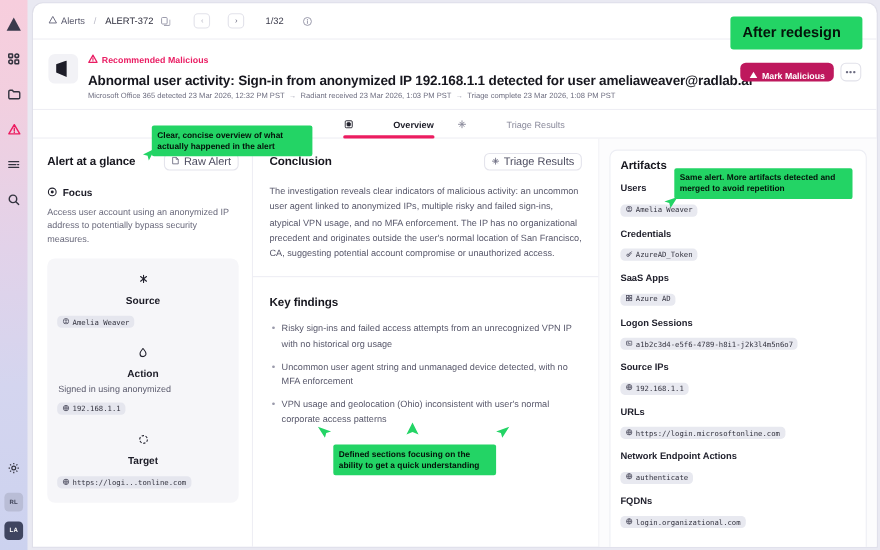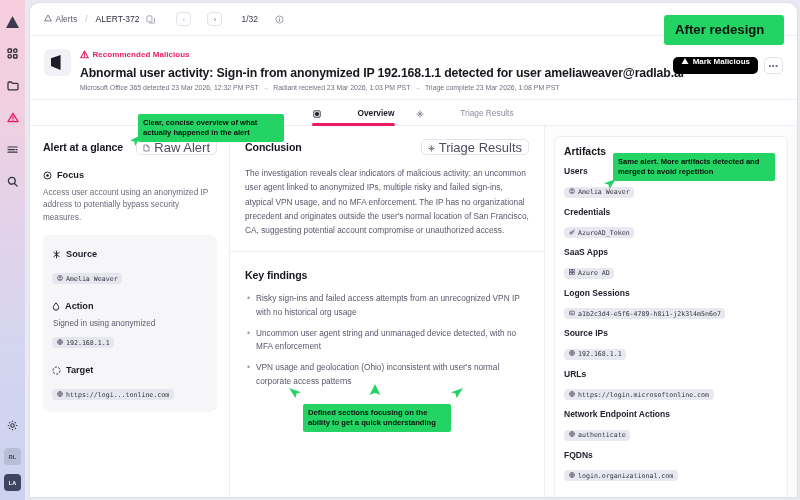--- a/index.html
+++ b/index.html
@@ -85,22 +85,22 @@
   .ah-title {
     font-size: 12.3px; font-weight: bold; color: #17171f;
     letter-spacing: -.15px; white-space: nowrap; margin-bottom: 4px;
   }
   .ah-meta { display: flex; align-items: center; gap: 4px; flex-wrap: wrap; }
   .ah-meta .m { font-size: 6.9px; color: #6e6e80; }
   .ah-meta .arrow { font-size: 6.5px; color: #a8a8b8; }
   .ah-actions { display: flex; align-items: center; gap: 6px; margin-top: 12px; }
   .btn-mal {
     height: 17px; padding: 0 8px; border-radius: 5px;
-    background: #000000; color: #fff; font-size: 8px; font-weight: bold;
-    display: flex; align-items: flex-start; gap: 4px; white-space: nowrap;
+    background: #be185d; color: #fff; font-size: 8px; font-weight: bold;
+    display: flex; align-items: flex-end; gap: 4px; white-space: nowrap;
   }
   .btn-dots {
     width: 19px; height: 17px; border: 1px solid #e2e2ea; border-radius: 5px;
     background: #fff; display: flex; align-items: center; justify-content: center;
     color: #6b6b80; font-size: 8px; letter-spacing: .5px;
   }
 
   
   #tabs {
     height: 26px; display: flex; align-items: center; justify-content: center;
@@ -120,33 +120,33 @@
   #cols { display: flex; height: 400px; }
   #col-left  { width: 200px; padding: 13px 12px 0 13px; border-right: 1px solid #eeeef4; }
   #col-mid   { width: 315px; padding: 0; border-right: 1px solid #eeeef4; }
   #col-right { flex: 1 1 auto; padding: 10px 9px 0 9px; background: #fcfcfd; }
 
   .sec-head { display: flex; align-items: center; justify-content: space-between; margin-bottom: 11px; }
   .sec-title { font-size: 10.6px; font-weight: bold; color: #17171f; letter-spacing: -.1px; }
   .pill-btn {
     height: 16px; padding: 0 6px; border: 1px solid #e4e4ec; border-radius: 5px;
     background: #fff; display: flex; align-items: center; gap: 4px;
-    font-size: 13px; color: #4d4d60; white-space: nowrap;
+    font-size: 10px; color: #4d4d60; white-space: nowrap;
   }
 
   .glance-item { margin-bottom: 2px; }
   .gi-head { display: flex; align-items: center; gap: 5px; margin-bottom: 3px; }
   .gi-title { font-size: 9.2px; font-weight: bold; color: #1c1c27; }
   .gi-text { font-size: 8.2px; color: #6a6a7c; line-height: 1.5; padding-left: 0; }
 
   .glance-card {
     background: #f6f6f9; border-radius: 7px; padding: 10px 9px 11px 9px;
     margin: 11px 0 10px 0;
   }
-  .glance-card .gi-head { margin-bottom: 4px; }
+  .glance-card .gi-head { margin-bottom: 4px; flex-direction: column; }
   .glance-card .sub { margin-bottom: 12px; }
   .glance-card .sub:last-child { margin-bottom: 0; }
   .gi-sub-text { font-size: 8.2px; color: #5c5c6e; margin-bottom: 3px; padding-left: 1px; }
 
   .chip {
     display: inline-flex; align-items: center; gap: 3.5px;
     background: #e5e6ee; border-radius: 4px; padding: 1.5px 4.5px;
     font-family: "DejaVu Sans Mono", monospace; font-size: 6.6px; color: #33333f;
     max-width: 100%; white-space: nowrap;
   }

